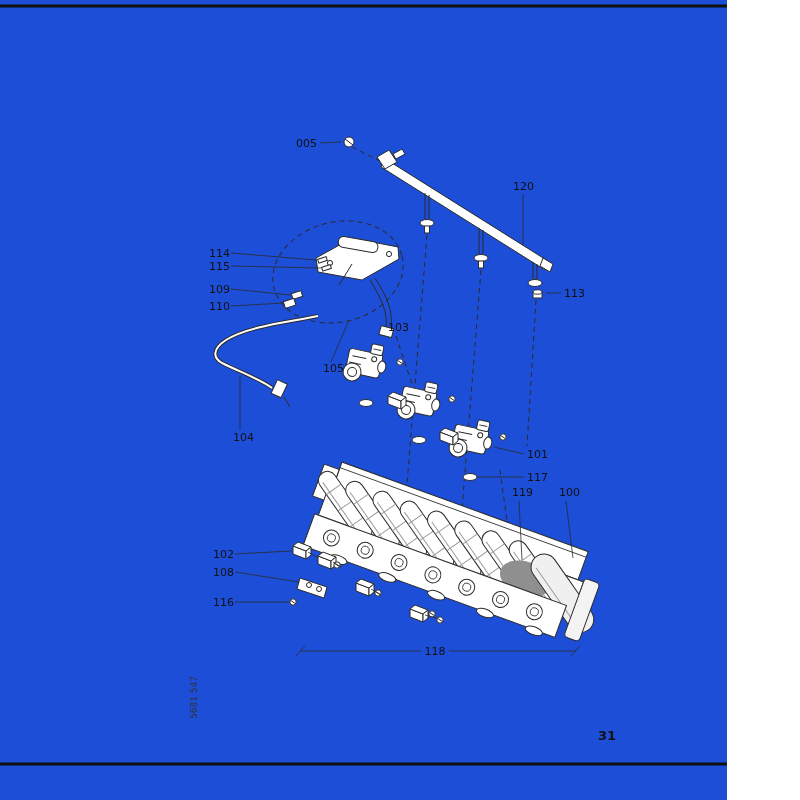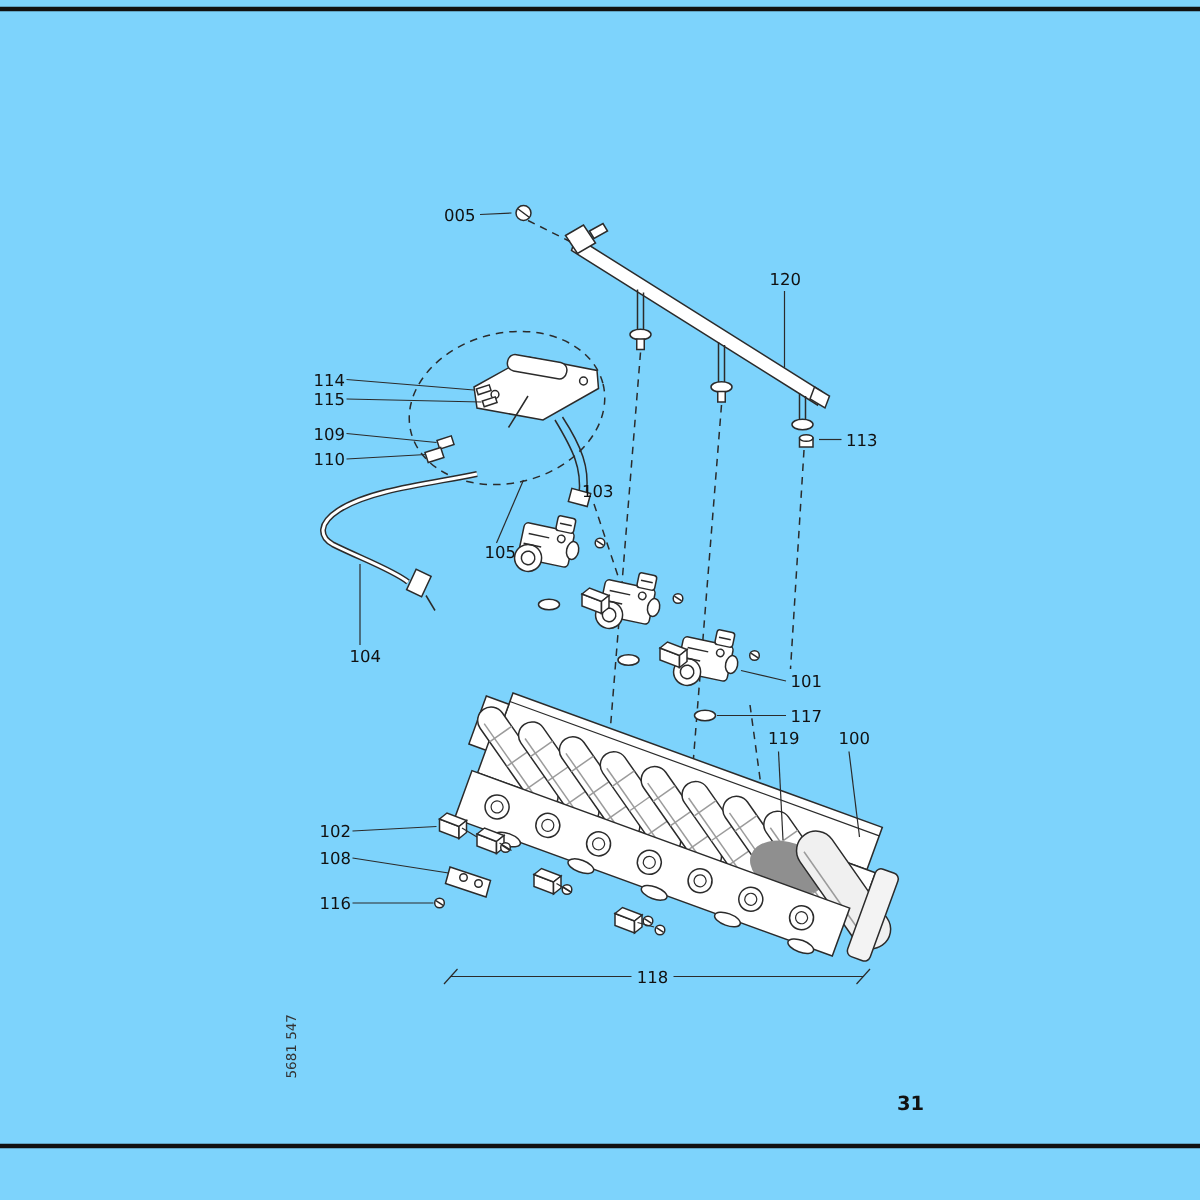--- a/index.html
+++ b/index.html
@@ -1,20 +1,20 @@
 <!DOCTYPE html>
 <html><head>
 <meta charset="utf-8">
 <style>
   html, body { margin: 0; padding: 0; background: #ffffff; }
   .page {
     position: relative;
-    width: 800px;
+    width: 727px;
     height: 800px;
-    background: #7dd3fc;
+    background: #1d4ed8;
     overflow: hidden;
     font-family: "DejaVu Sans", sans-serif;
   }
   svg { display: block; }
   .ln   { stroke: #2b2b2b; stroke-width: 1; fill: none; }
   .thin { stroke: #2b2b2b; stroke-width: 0.8; fill: none; }
   .dash { stroke: #2b2b2b; stroke-width: 1; fill: none; stroke-dasharray: 5 4; }
   .part { fill: #ffffff; stroke: #2b2b2b; stroke-width: 1; }
   .part2{ fill: #f3f3f3; stroke: #2b2b2b; stroke-width: 1; }
   .lbl  { font: 11px "DejaVu Sans", sans-serif; fill: #111111; }

